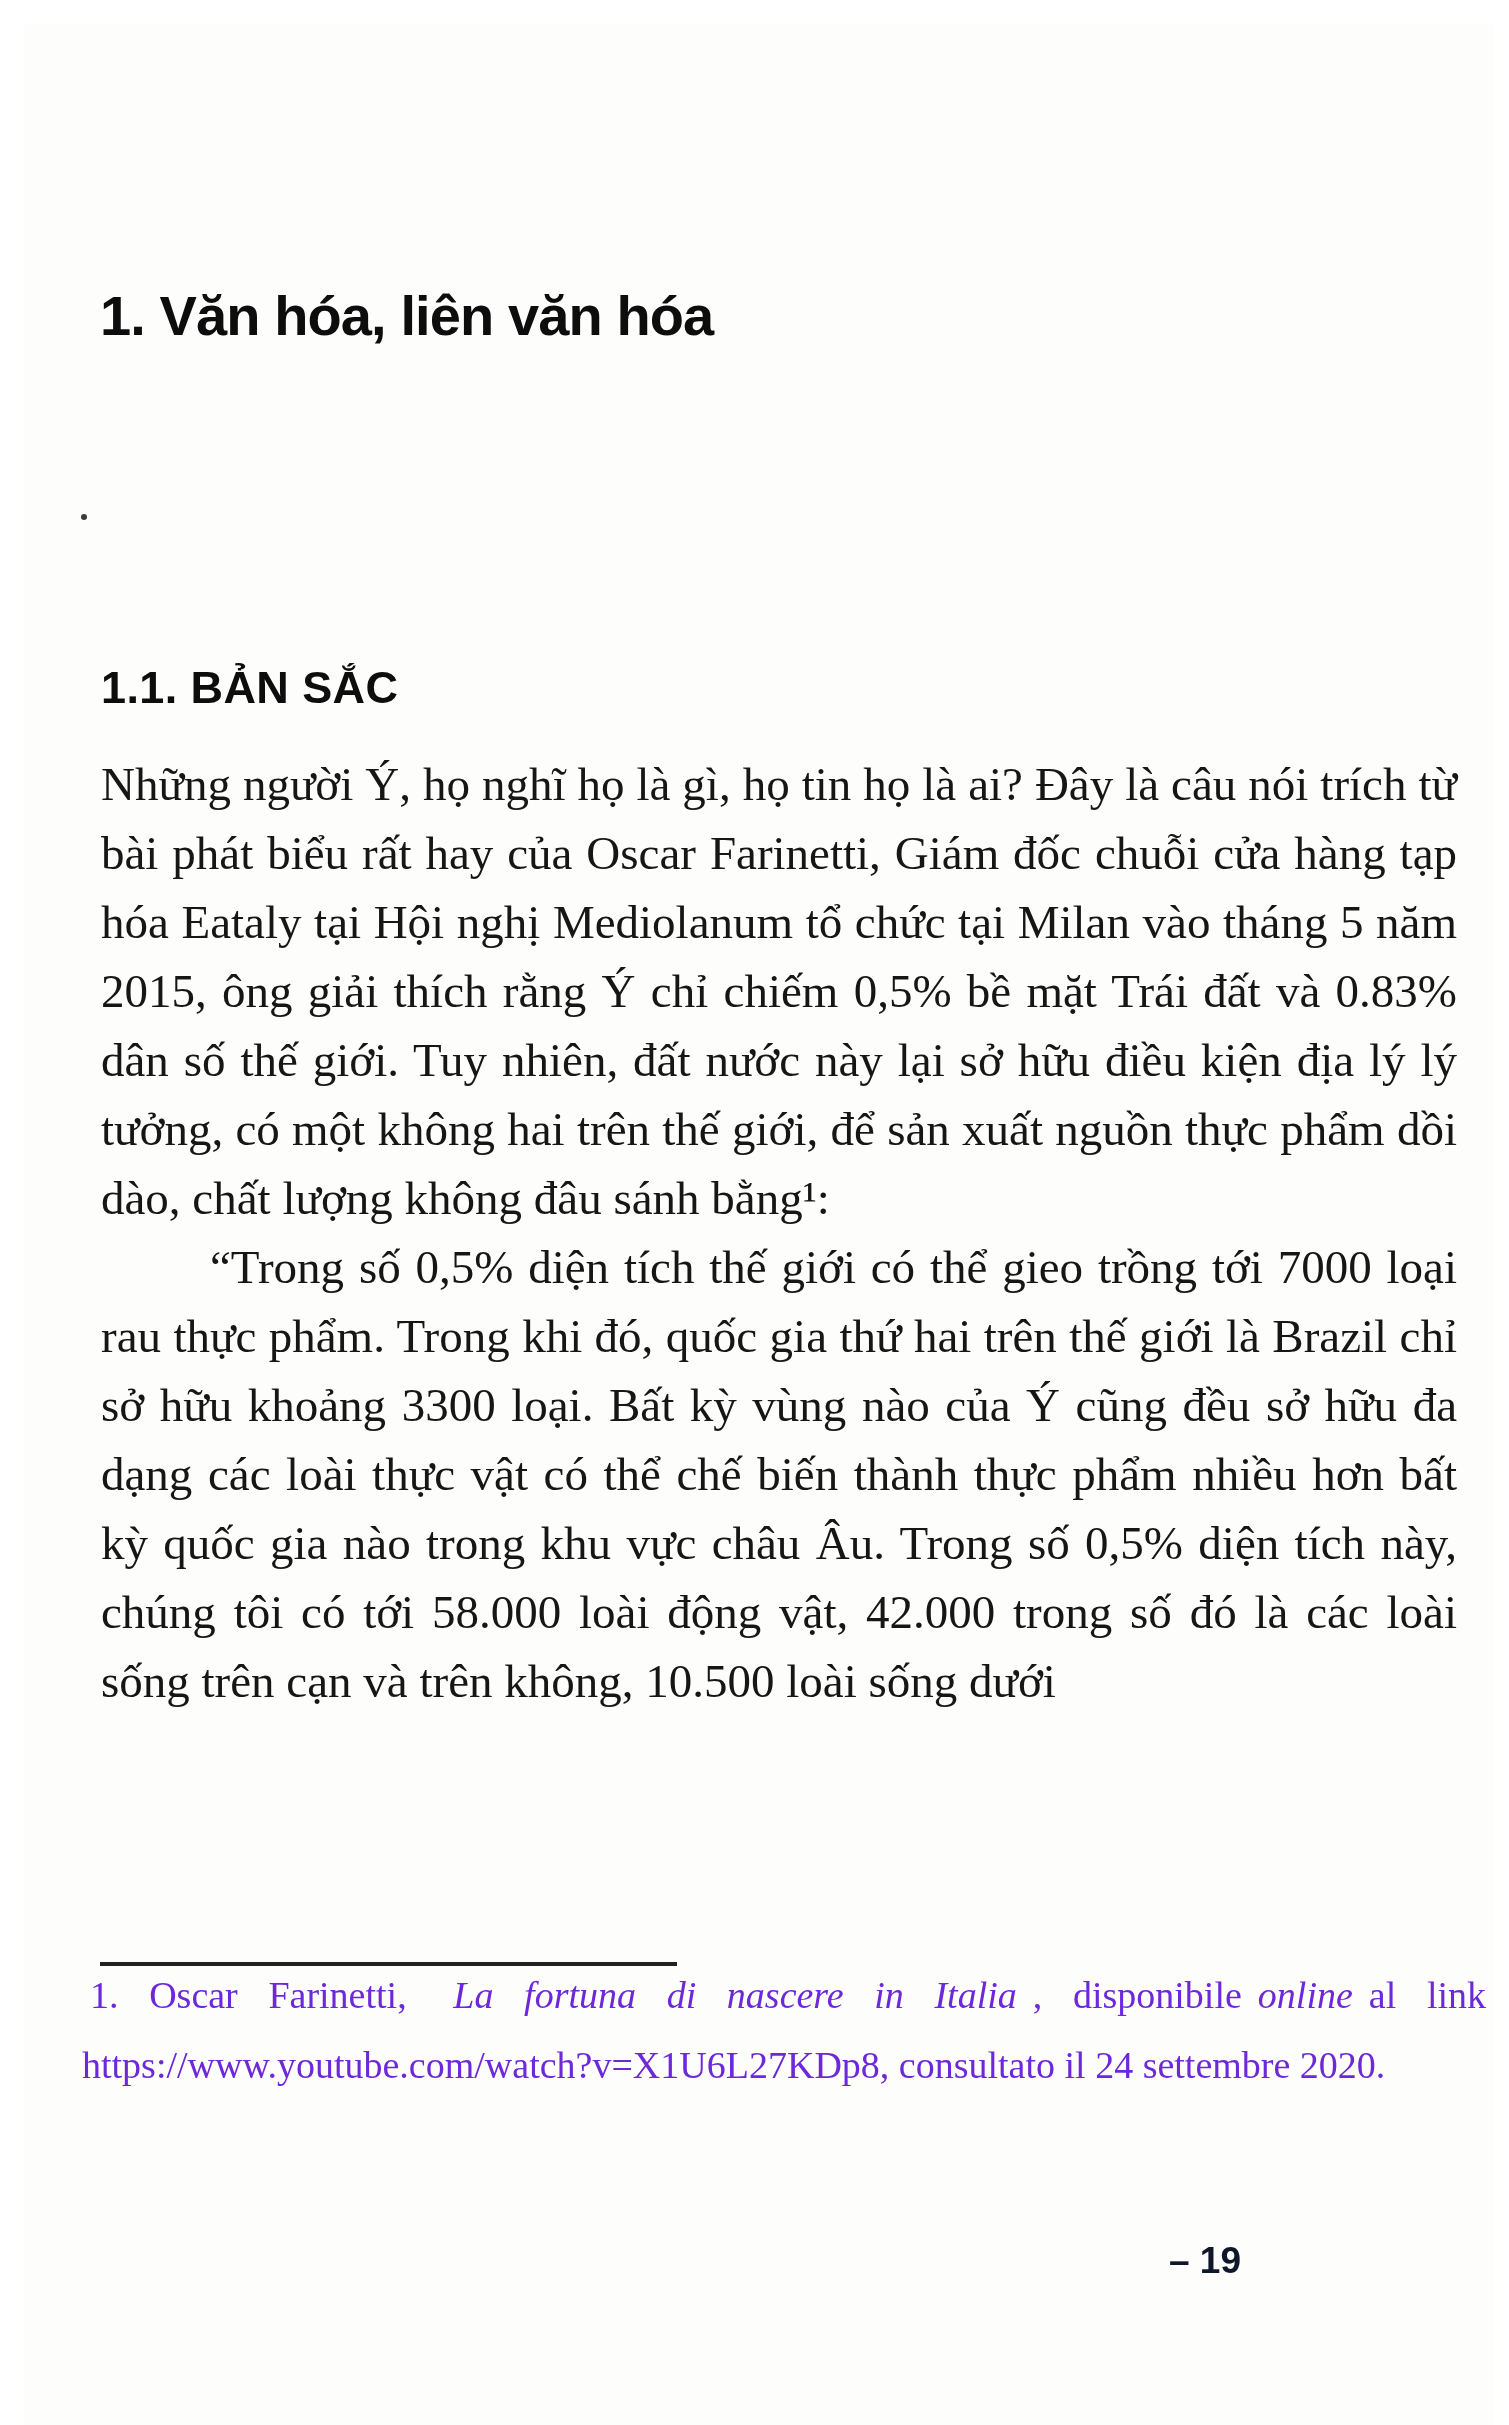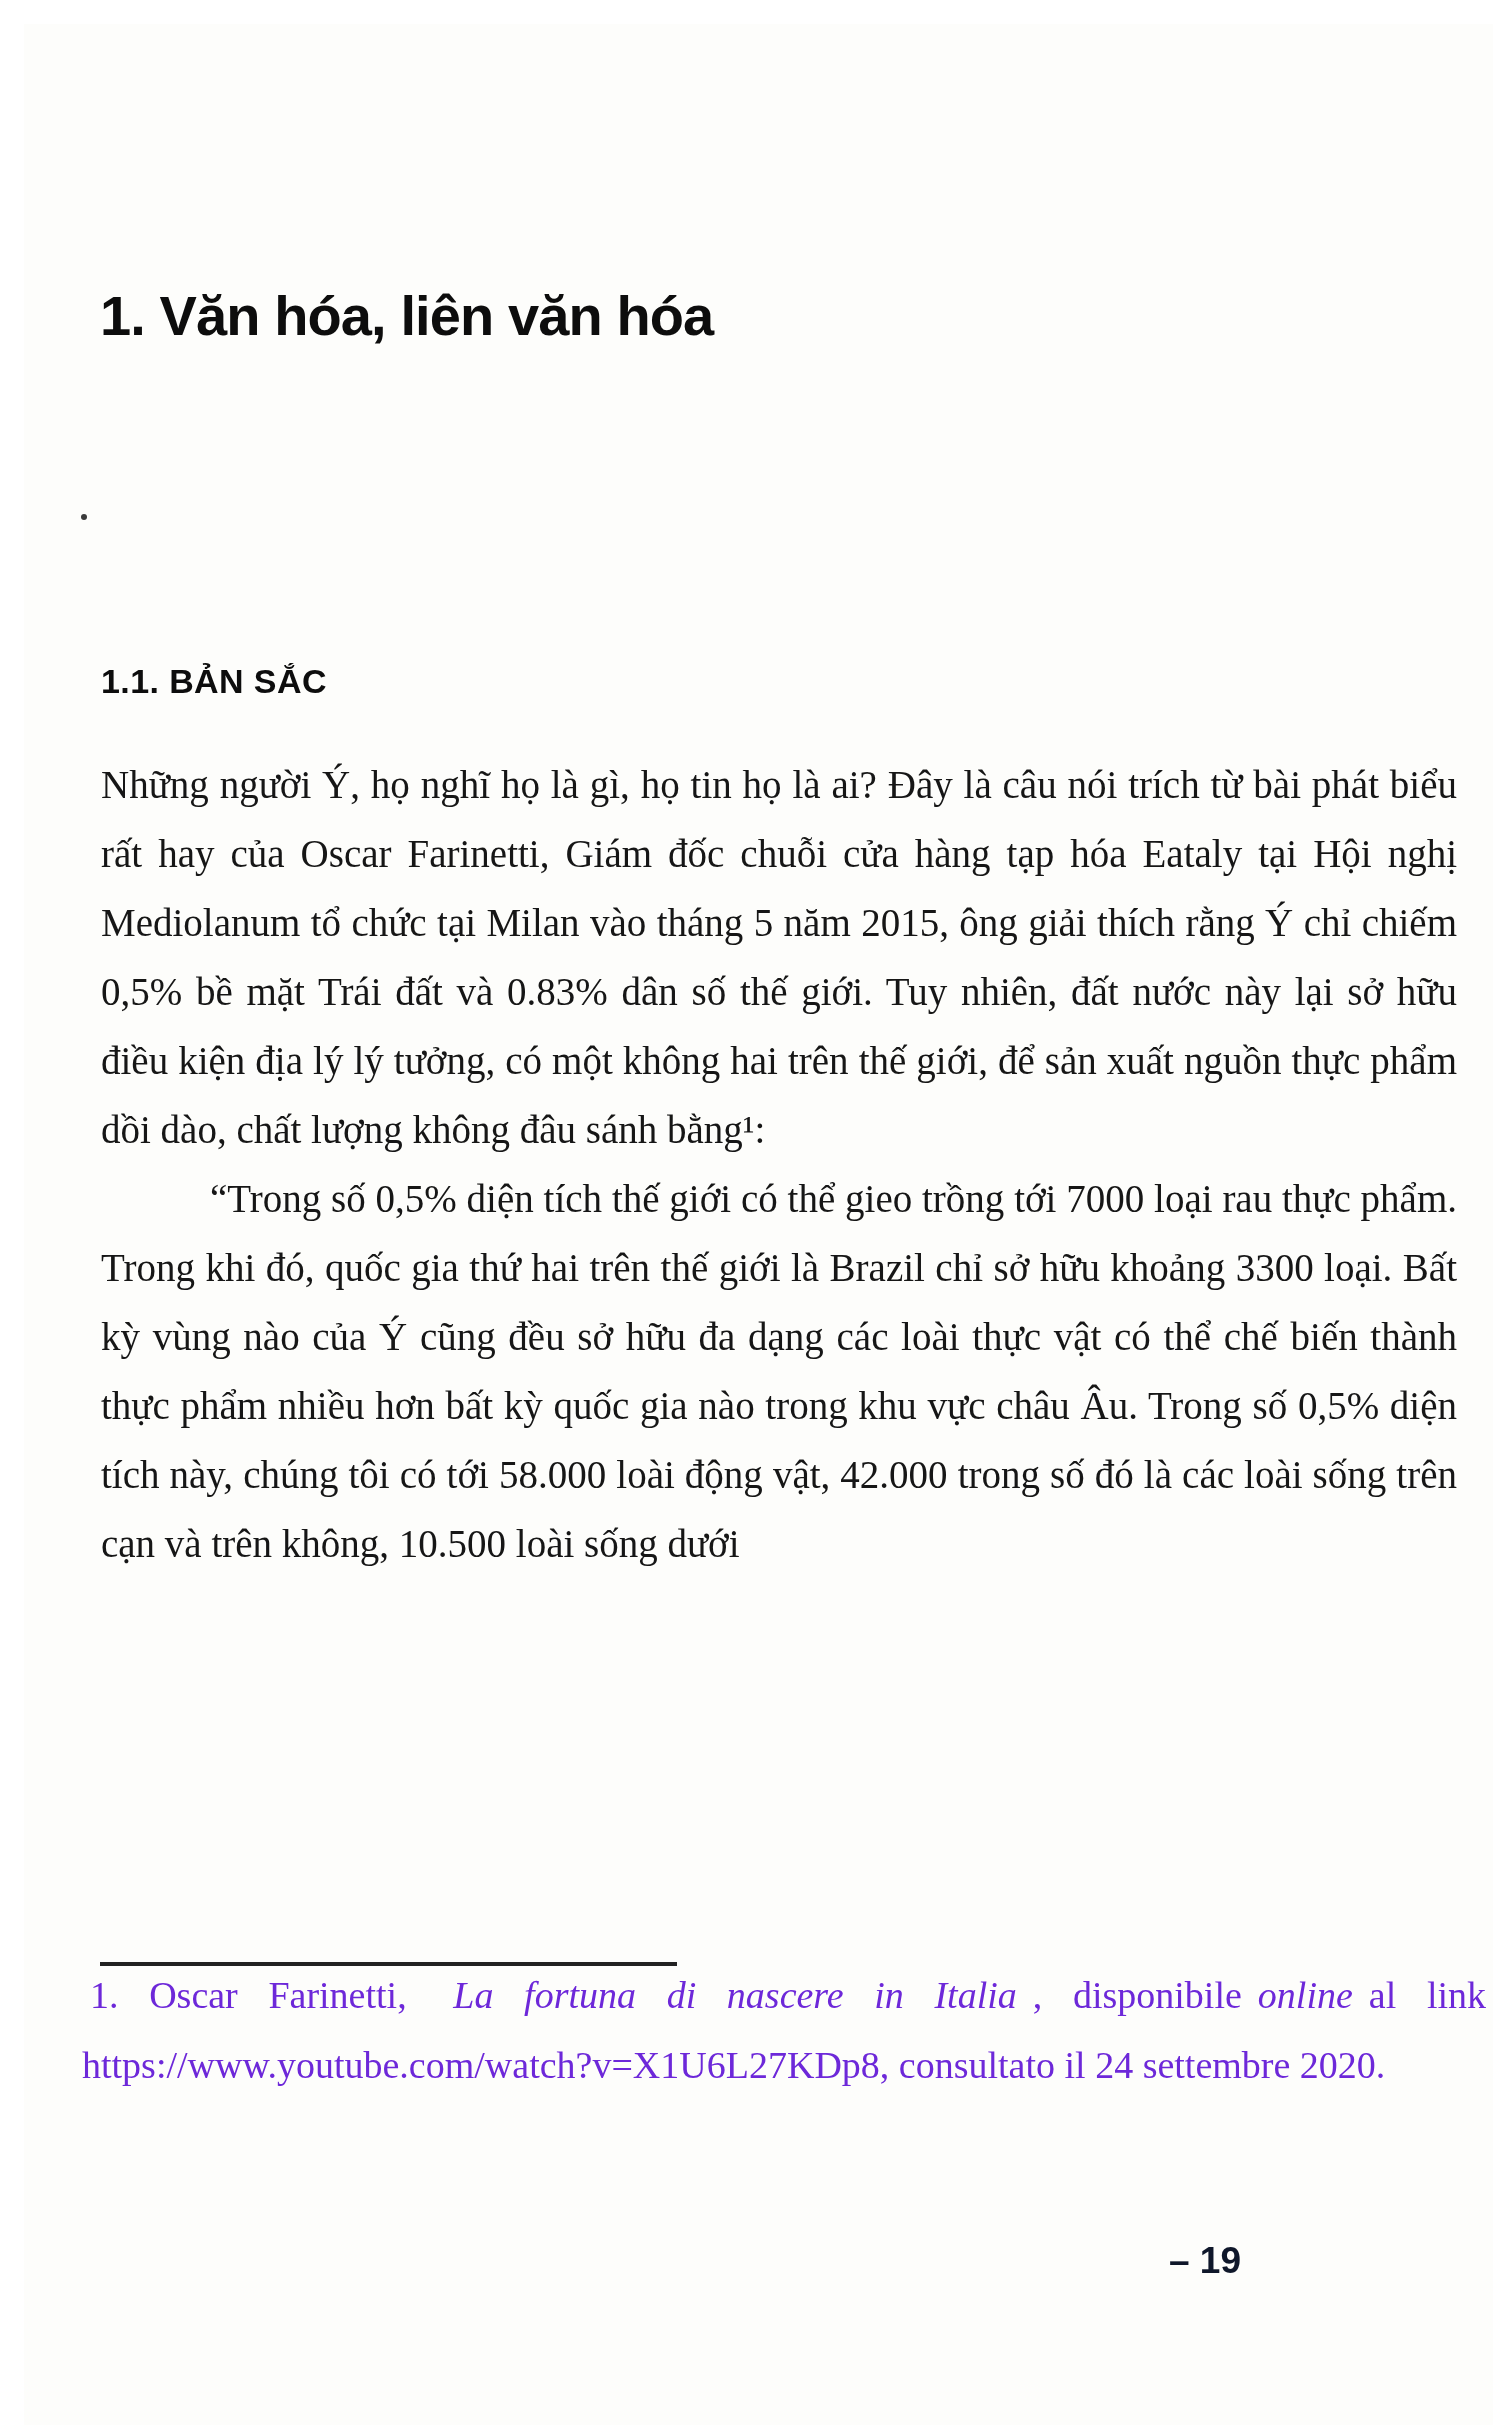--- a/index.html
+++ b/index.html
@@ -31,30 +31,30 @@
     height: 6px;
     border-radius: 50%;
     background: #3a3a3a;
   }
   .section-heading {
     position: absolute;
     left: 69px;
     top: 630px;
     font-family: "Liberation Sans", sans-serif;
     font-weight: 700;
-    font-size: 34px;
+    font-size: 45px;
     letter-spacing: 0.4px;
     color: #0d0d0d;
   }
   .content {
     position: absolute;
     left: 69px;
     top: 718px;
     width: 1356px;
-    font-size: 39px;
+    font-size: 47px;
     line-height: 69px;
     text-align: justify;
     text-align-last: left;
     color: #161616;
   }
   .body-para { margin: 0; }
   .quote { text-indent: 109px; }
   .footnote-rule {
     position: absolute;
     left: 68px;

